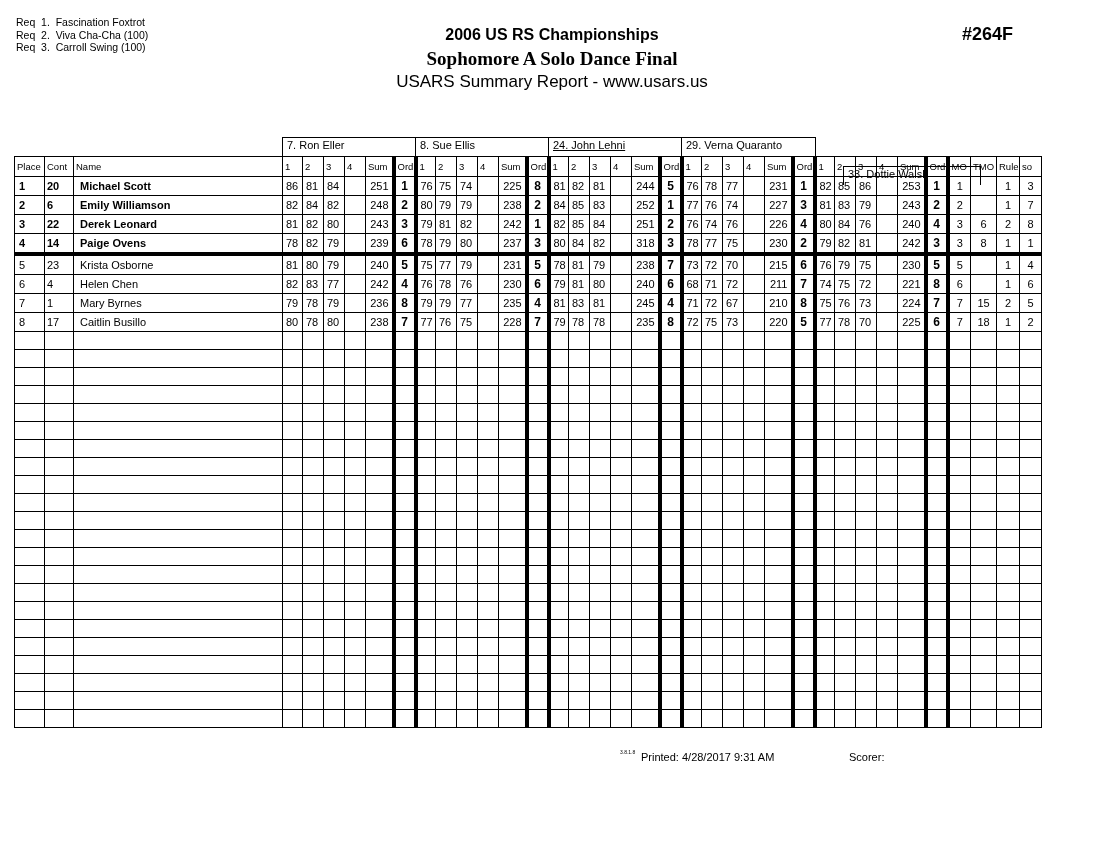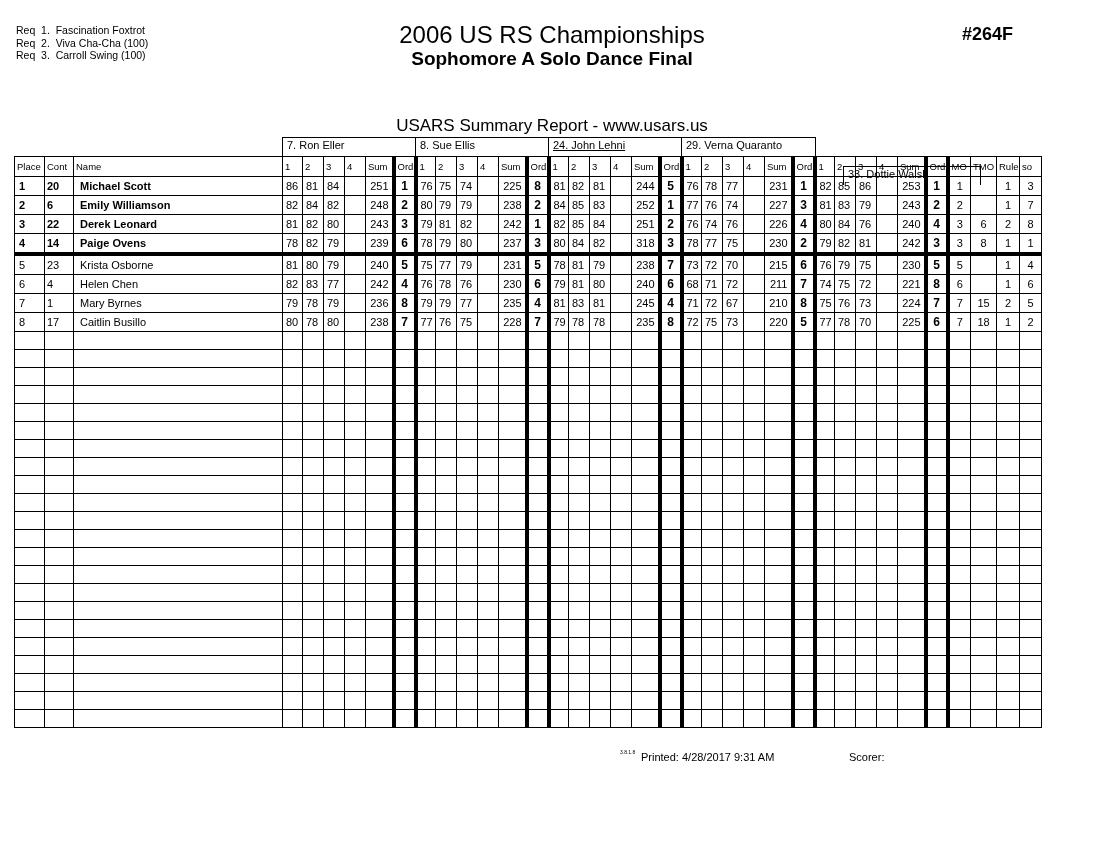--- a/index.html
+++ b/index.html
@@ -1,23 +1,23 @@
 <!DOCTYPE html>
 <html><head>
 <meta charset="utf-8">
 <style>
   html, body { margin:0; padding:0; background:#ffffff; }
   body { width:1100px; height:850px; position:relative; overflow:hidden; font-family:"Liberation Sans", sans-serif; color:#000; }
-  .reqs { position:absolute; left:16px; top:24px; font-size:10.5px; line-height:12.5px; }
+  .reqs { position:absolute; left:16px; top:16px; font-size:10.5px; line-height:12.5px; }
   .reqs div { white-space:pre; }
   .title-block { position:absolute; left:300px; width:504px; top:24px; text-align:center; }
-  .t1 { font-size:24px; font-weight:normal; line-height:22px; }
+  .t1 { font-size:16px; font-weight:bold; line-height:22px; }
   .t2 { font-size:15px; line-height:18px; }
-  .t3 { font-size:19px; font-weight:bold; line-height:25px; }
-  .t4 { font-size:17px; line-height:22px;margin-top:44px; }
+  .t3 { font-size:19px; font-weight:bold; line-height:25px;font-family:Liberation Serif, serif; }
+  .t4 { font-size:17px; line-height:22px; }
   .eventno { position:absolute; left:962px; top:24px; font-size:18px; font-weight:bold; }
 
   .judge-hdr { position:absolute; top:137px; height:19px; border:1px solid #000; border-bottom:none; font-size:11px; line-height:14px; padding-left:4px; box-sizing:border-box; }
 
   table.grid { position:absolute; left:14px; top:156px; border-collapse:collapse; table-layout:fixed; }
   table.grid td { border:1px solid #000; height:18px; padding:0 2px; font-size:11px; line-height:18px; overflow:hidden; white-space:nowrap; box-sizing:border-box; }
   table.grid tr.hdr td { font-size:9.5px; height:20px; }
   table.grid tr.hdr td.c { text-align:left; }
   td.num { text-align:left; padding-left:3px !important; }
   td.sum { text-align:right; padding-right:3px !important; }

